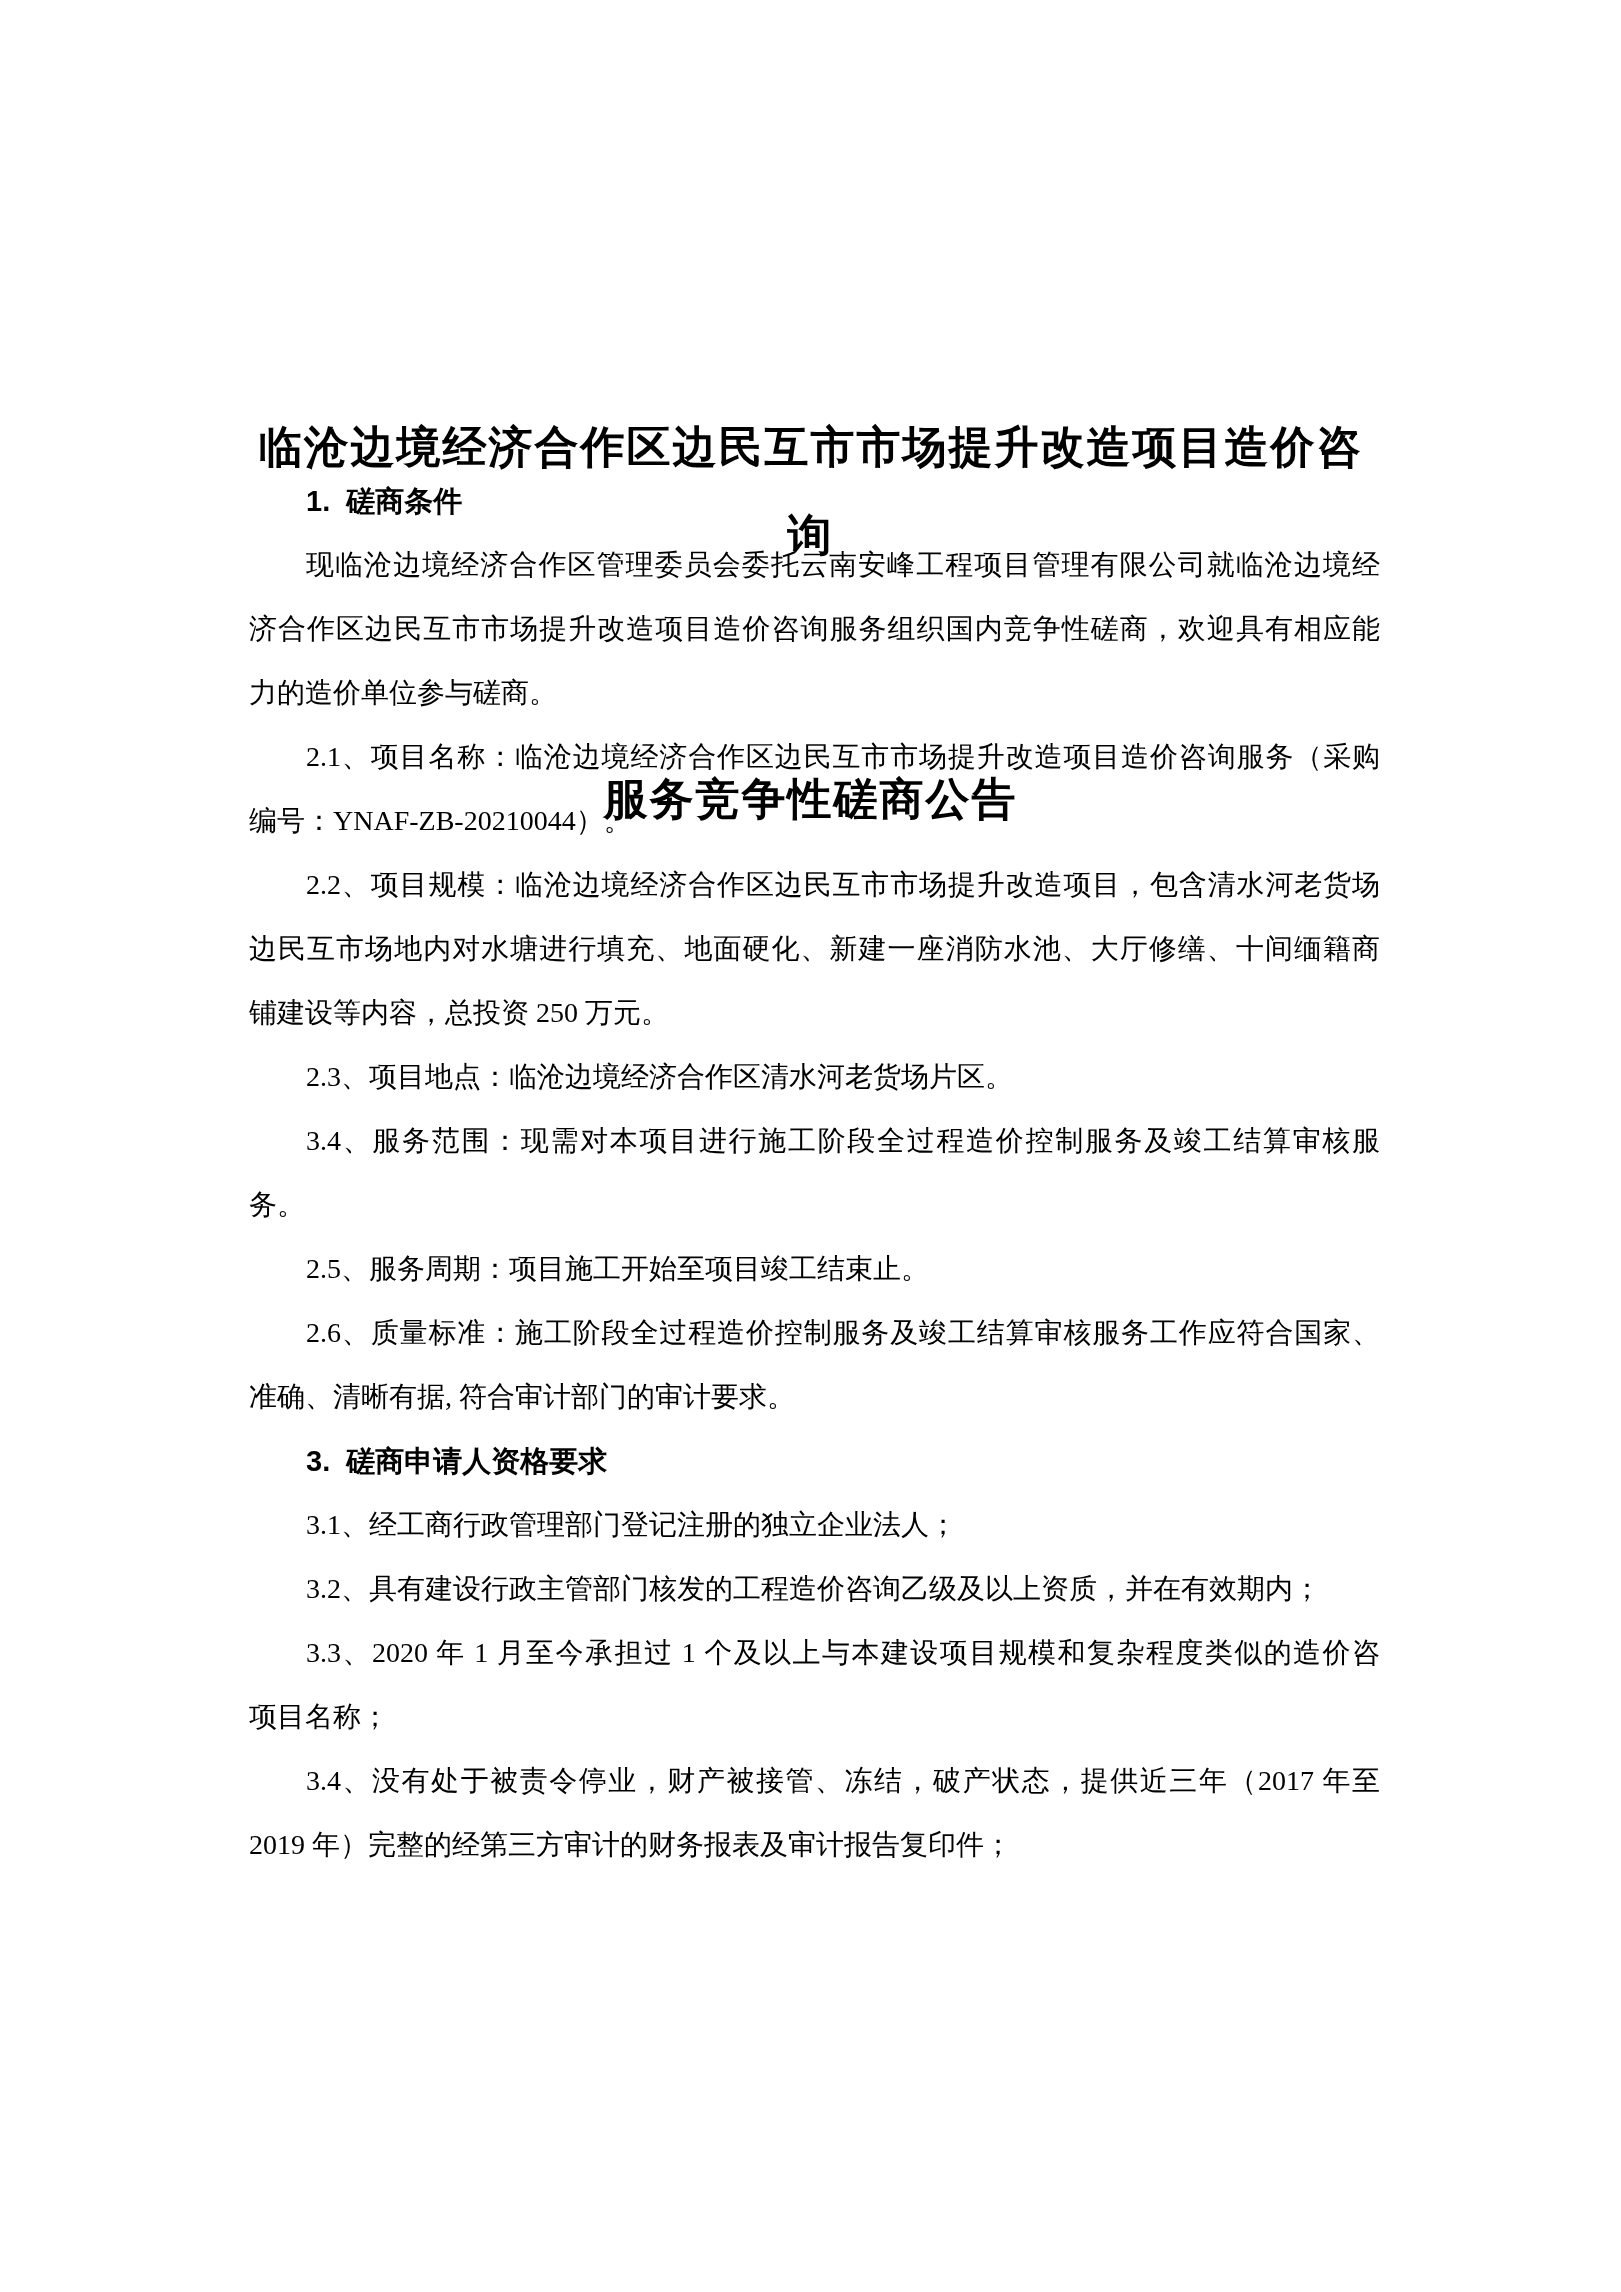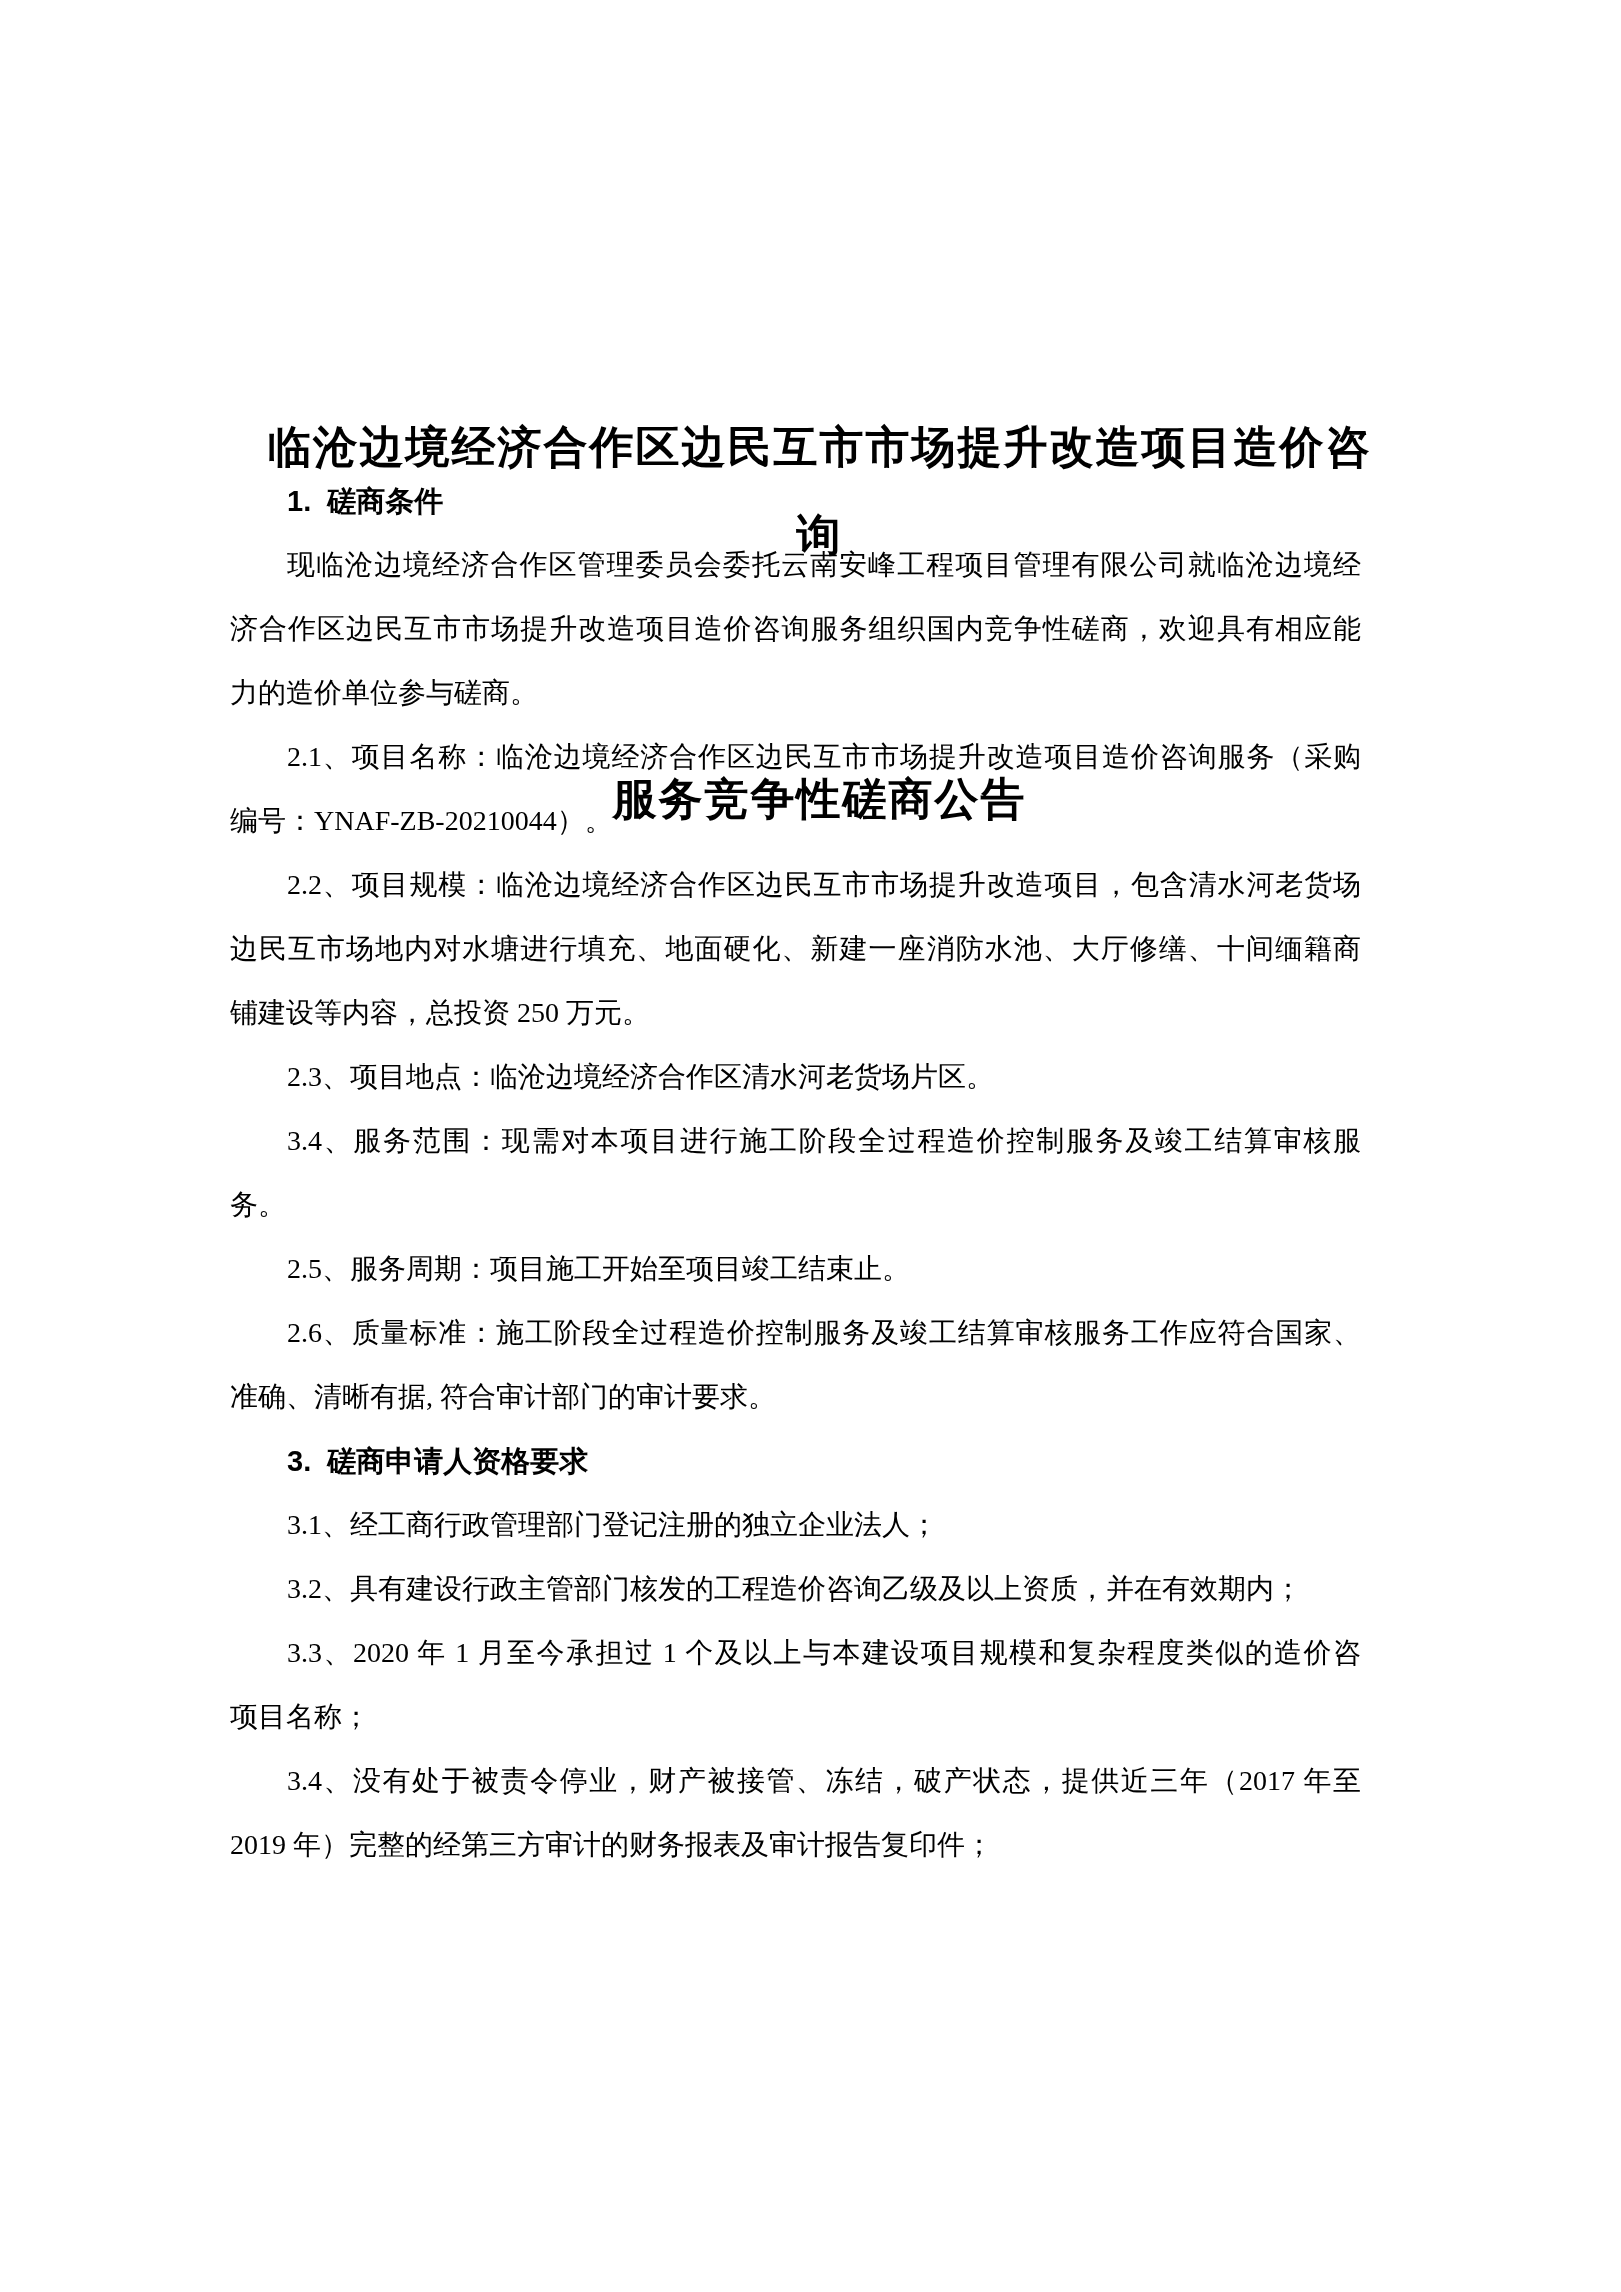--- a/index.html
+++ b/index.html
@@ -12,34 +12,34 @@
     width: 1621px;
     height: 2293px;
     background: #ffffff;
     color: #000000;
     overflow: hidden;
     font-family: "Liberation Serif", "DejaVu Serif", serif;
   }
   .doc-title {
     position: absolute;
     top: 227px;
-    left: 254px;
+    left: 245px;
     width: 1131px;
     text-align: center;
     font-family: "Liberation Sans", "DejaVu Sans", sans-serif;
     font-weight: bold;
     font-size: 44px;
     line-height: 88px;
     letter-spacing: 2px;
     white-space: pre-wrap;
   }
   .doc-body {
     position: absolute;
     top: 469px;
-    left: 230px;
+    left: 249px;
     width: 1131px;
     font-size: 28px;
     line-height: 64px;
   }
   .line {
     white-space: pre-wrap;
     text-align: left;
     height: 64px;
   }
   

